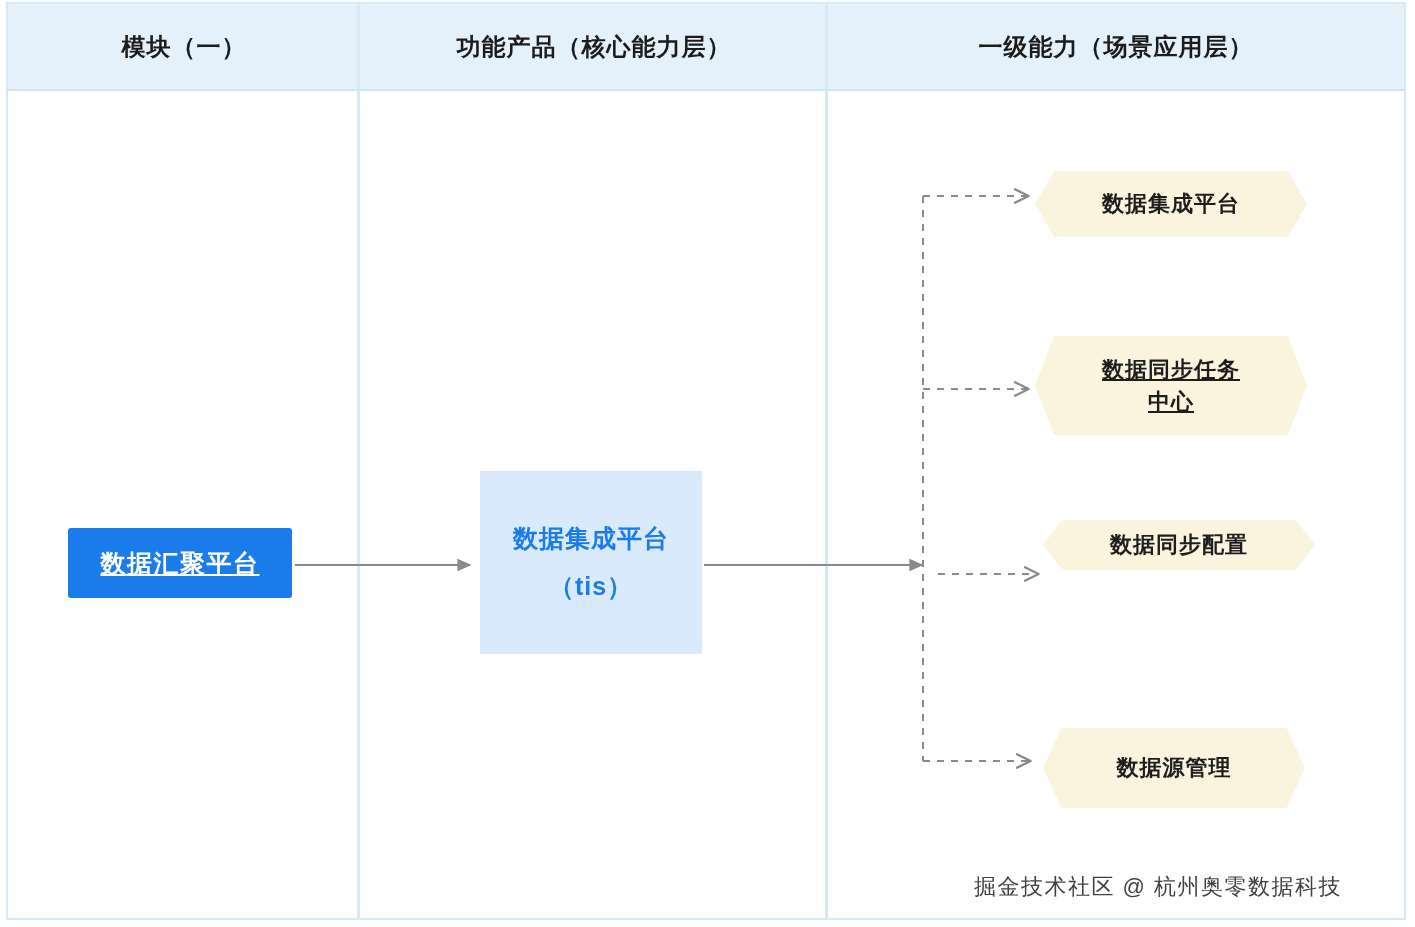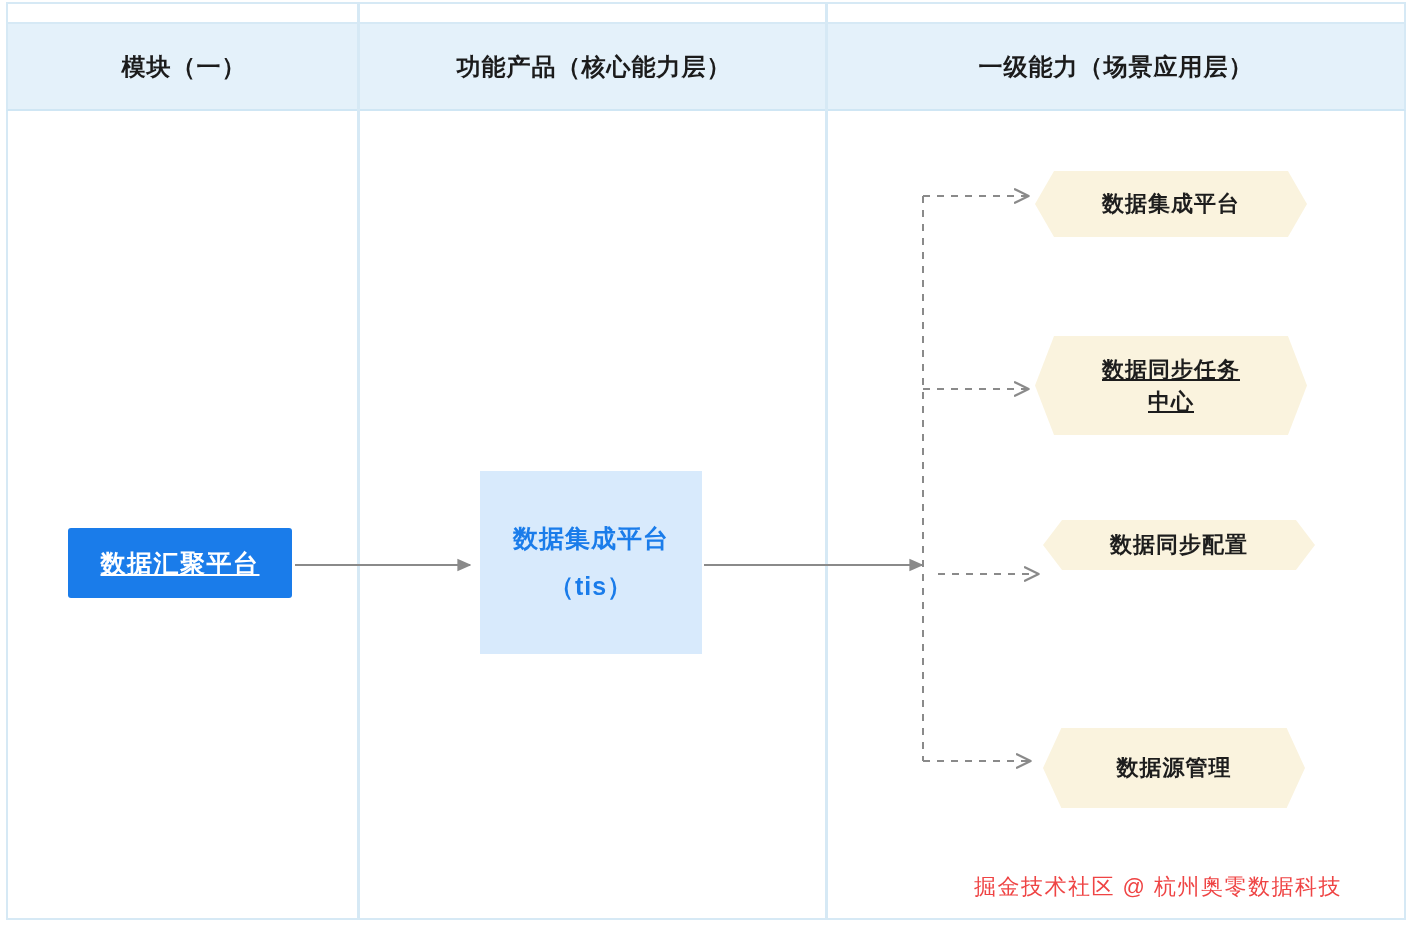--- a/index.html
+++ b/index.html
@@ -34,21 +34,20 @@
   .header-band {
     position: absolute;
     left: 6px;
     top: 2px;
     width: 1400px;
     height: 89px;
     background: #e4f1fa;
     border: 2px solid #d6e9f5;
     border-bottom: 2px solid #cfe6f4;
     box-sizing: border-box;
-    margin-top: 20px;
   }
   .header-cell {
     position: absolute;
     top: 0;
     height: 100%;
     display: flex;
     align-items: center;
     justify-content: center;
     font-size: 24px;
     font-weight: bold;
@@ -144,21 +143,21 @@
     height: 927px;
     pointer-events: none;
   }
 
   
   .watermark {
     position: absolute;
     left: 974px;
     top: 872px;
     font-size: 22px;
-    color: #ef4444;
+    color: #404040;
     letter-spacing: 1.5px;
     white-space: nowrap;
   }
 </style>
 </head>
 <body>
 
 <div id="canvas">
 
   <div class="frame"></div>

